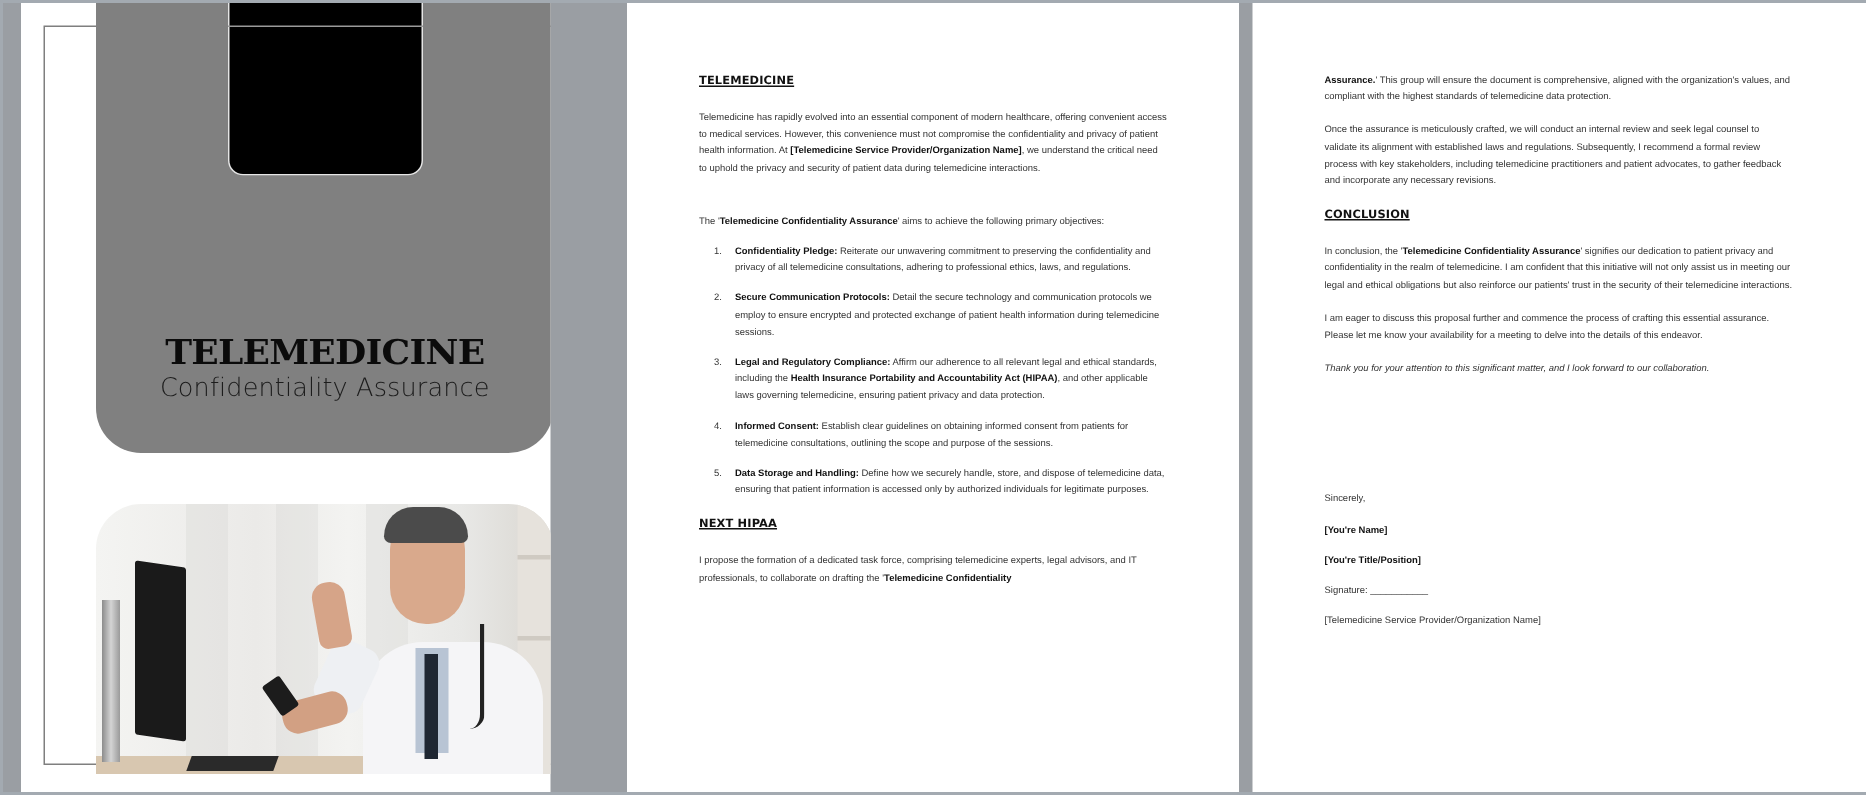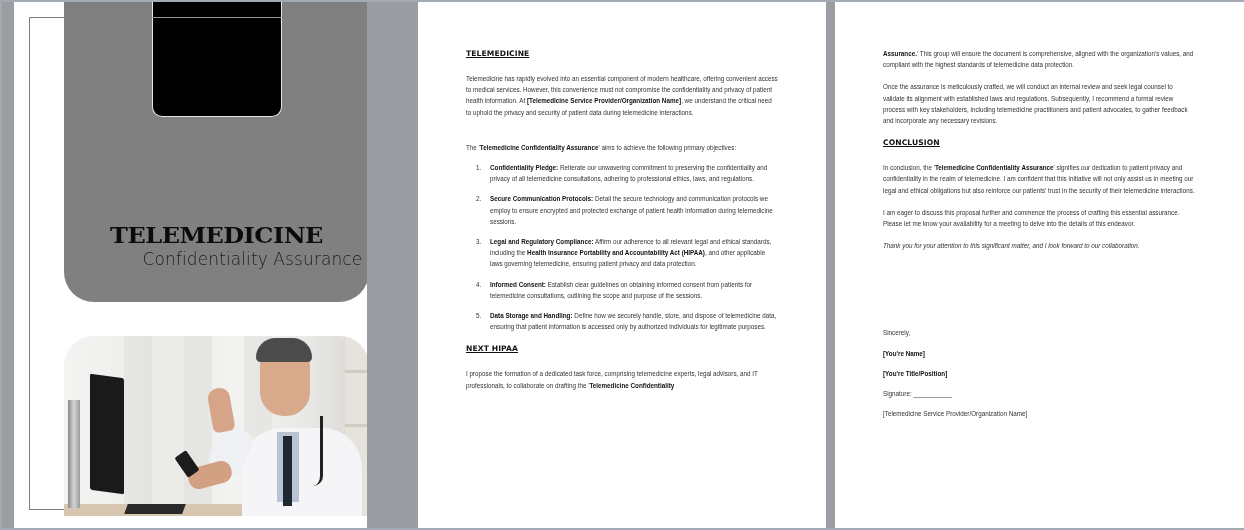--- a/index.html
+++ b/index.html
@@ -40,21 +40,20 @@
   }
   .cover-title {
     position: absolute; left: 50px; top: 218px; width: 305px; text-align: center;
     font-family: "DejaVu Serif", serif; font-weight: bold; font-size: 24px;
     letter-spacing: -0.5px; color: #0b0b0b; transform: scaleY(0.95);
   }
   .cover-subtitle {
     position: absolute; left: 50px; top: 247px; width: 305px; text-align: center;
     font-family: "DejaVu Sans", sans-serif; font-size: 17px; font-weight: 300; color: #1c1c1c;
     letter-spacing: 0.1px;
-    margin-left: 36px;
   }
   .cover-photo {
     position: absolute; left: 50px; top: 334px; width: 305px; height: 180px;
     border-radius: 30px 30px 0 0; overflow: hidden;
     background: linear-gradient(90deg, #f4f4f2 0%, #ebeae8 35%, #f3f3f1 55%, #e8e8e6 80%, #d9d6d0 100%);
   }
   .photo-curtain { position: absolute; top: 0; bottom: 0; width: 28px; background: rgba(220,220,218,0.45); }
   .photo-shelf { position: absolute; right: 0; top: 0; width: 24px; height: 180px; background: #e6e2dc; }
   .photo-shelf-line { position: absolute; right: 0; width: 24px; height: 3px; background: #cfcac2; }
   .photo-desk { position: absolute; left: 0; bottom: 0; width: 230px; height: 12px; background: #d8c7b0; }

